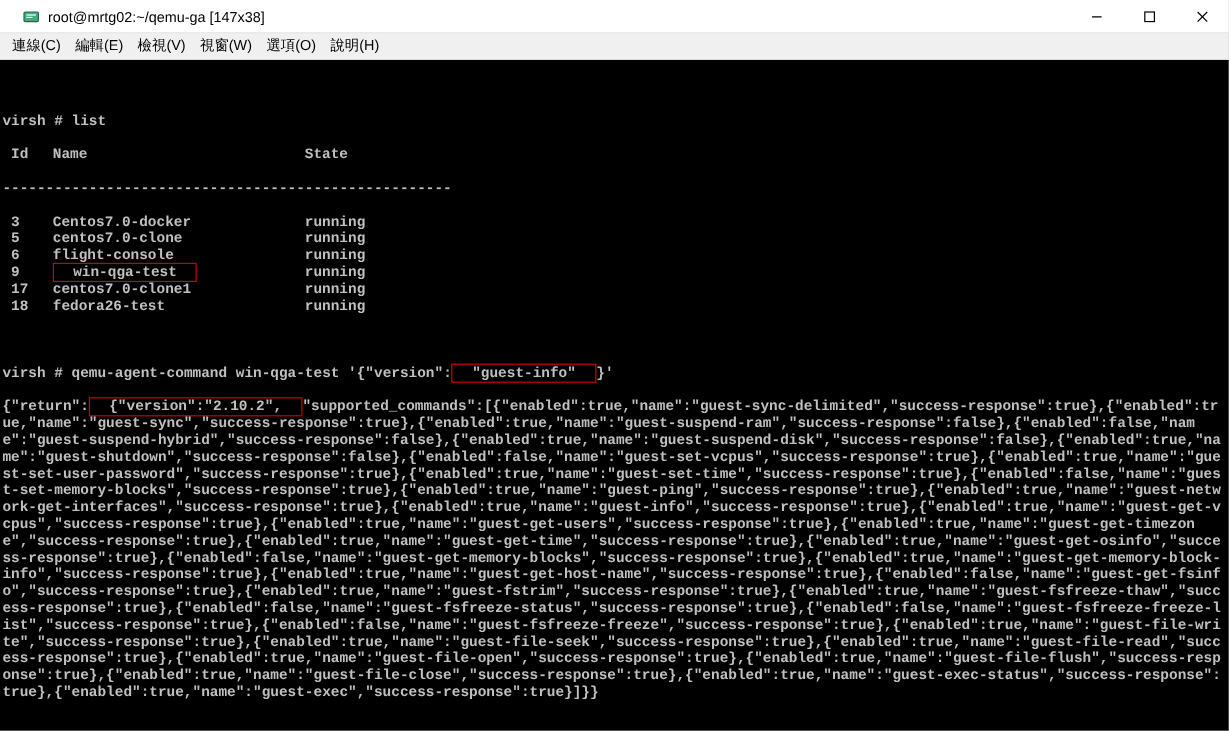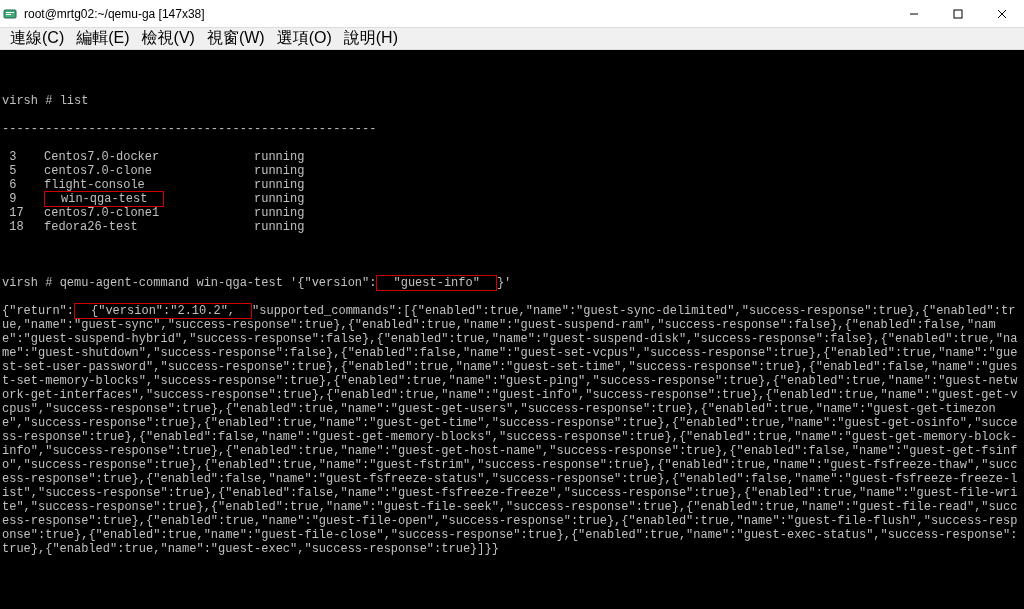--- a/index.html
+++ b/index.html
@@ -10,21 +10,21 @@
     height: 609px;
     overflow: hidden;
     font-size: 12px;
   }
   .titlebar {
     height: 28px;
     background: #fff;
     border-bottom: 1px solid #ddd;
     display: flex;
     align-items: center;
-    padding-left: 2px;
+    padding-left: 18px;
   }
   .titlebar-icon {
     width: 16px; height: 16px;
     margin-right: 6px;
     display: inline-flex;
     align-items: center;
     justify-content: center;
   }
   .titlebar-title {
     flex: 1;
@@ -43,37 +43,38 @@
     color: #333;
     font-size: 10px;
   }
   .menubar {
     height: 22px;
     background: #f0f0f0;
     border-bottom: 1px solid #ddd;
     display: flex;
     align-items: center;
     padding: 0 4px;
-    font-size: 16px;
+    font-size: 12px;
   }
   .menu-item {
     padding: 0 6px;
     color: #000;
   }
   .terminal {
     background: #000;
     color: #c0c0c0;
     font-family: "Consolas", "Courier New", monospace;
     font-size: 12px;
     line-height: 14px;
     padding: 2px 2px;
     height: calc(609px - 28px - 22px);
     overflow: hidden;
     white-space: pre;
     position: relative;
+    font-weight: bold;
   }
   .term-wrap {
     white-space: pre-wrap;
     word-break: break-all;
   }
   .redbox {
     border: 1px solid #c00;
     padding: 0 16px;
   }
   .col-id { display:inline-block; width: 42px; }
@@ -117,20 +118,21 @@
   <span class="menu-item">編輯(E)</span>
   <span class="menu-item">檢視(V)</span>
   <span class="menu-item">視窗(W)</span>
   <span class="menu-item">選項(O)</span>
   <span class="menu-item">說明(H)</span>
 </div>
 
 <div class="terminal">
 <div>&nbsp;</div>
 <div><span>virsh #</span> <span>list</span></div>
+<div><span class="col-id"> Id</span><span class="col-name">Name</span><span class="col-state">State</span></div>
 <div>----------------------------------------------------</div>
 <div id="vm-rows"><div><span class="col-id"> 3</span><span class="col-name">Centos7.0-docker</span><span class="col-state">running</span></div><div><span class="col-id"> 5</span><span class="col-name">centos7.0-clone</span><span class="col-state">running</span></div><div><span class="col-id"> 6</span><span class="col-name">flight-console</span><span class="col-state">running</span></div><div><span class="col-id"> 9</span><span class="col-name"><span class="redbox">win-qga-test</span></span><span class="col-state">running</span></div><div><span class="col-id"> 17</span><span class="col-name">centos7.0-clone1</span><span class="col-state">running</span></div><div><span class="col-id"> 18</span><span class="col-name">fedora26-test</span><span class="col-state">running</span></div></div>
 <div>&nbsp;</div>
 <div><span>virsh #</span> <span>qemu-agent-command win-qga-test '{"version":</span><span class="redbox">"guest-info"</span><span>}'</span></div>
 <div class="term-wrap"><span>{"return":</span><span class="redbox">{"version":"2.10.2",</span><span>"supported_commands":[{"enabled":true,"name":"guest-sync-delimited","success-response":true},{"enabled":true,"name":"guest-sync","success-response":true},{"enabled":true,"name":"guest-suspend-ram","success-response":false},{"enabled":false,"name":"guest-suspend-hybrid","success-response":false},{"enabled":true,"name":"guest-suspend-disk","success-response":false},{"enabled":true,"name":"guest-shutdown","success-response":false},{"enabled":false,"name":"guest-set-vcpus","success-response":true},{"enabled":true,"name":"guest-set-user-password","success-response":true},{"enabled":true,"name":"guest-set-time","success-response":true},{"enabled":false,"name":"guest-set-memory-blocks","success-response":true},{"enabled":true,"name":"guest-ping","success-response":true},{"enabled":true,"name":"guest-network-get-interfaces","success-response":true},{"enabled":true,"name":"guest-info","success-response":true},{"enabled":true,"name":"guest-get-vcpus","success-response":true},{"enabled":true,"name":"guest-get-users","success-response":true},{"enabled":true,"name":"guest-get-timezone","success-response":true},{"enabled":true,"name":"guest-get-time","success-response":true},{"enabled":true,"name":"guest-get-osinfo","success-response":true},{"enabled":false,"name":"guest-get-memory-blocks","success-response":true},{"enabled":true,"name":"guest-get-memory-block-info","success-response":true},{"enabled":true,"name":"guest-get-host-name","success-response":true},{"enabled":false,"name":"guest-get-fsinfo","success-response":true},{"enabled":true,"name":"guest-fstrim","success-response":true},{"enabled":true,"name":"guest-fsfreeze-thaw","success-response":true},{"enabled":false,"name":"guest-fsfreeze-status","success-response":true},{"enabled":false,"name":"guest-fsfreeze-freeze-list","success-response":true},{"enabled":false,"name":"guest-fsfreeze-freeze","success-response":true},{"enabled":true,"name":"guest-file-write","success-response":true},{"enabled":true,"name":"guest-file-seek","success-response":true},{"enabled":true,"name":"guest-file-read","success-response":true},{"enabled":true,"name":"guest-file-open","success-response":true},{"enabled":true,"name":"guest-file-flush","success-response":true},{"enabled":true,"name":"guest-file-close","success-response":true},{"enabled":true,"name":"guest-exec-status","success-response":true},{"enabled":true,"name":"guest-exec","success-response":true}]}}</span></div>
 <div>&nbsp;</div>
 
 
 
 

